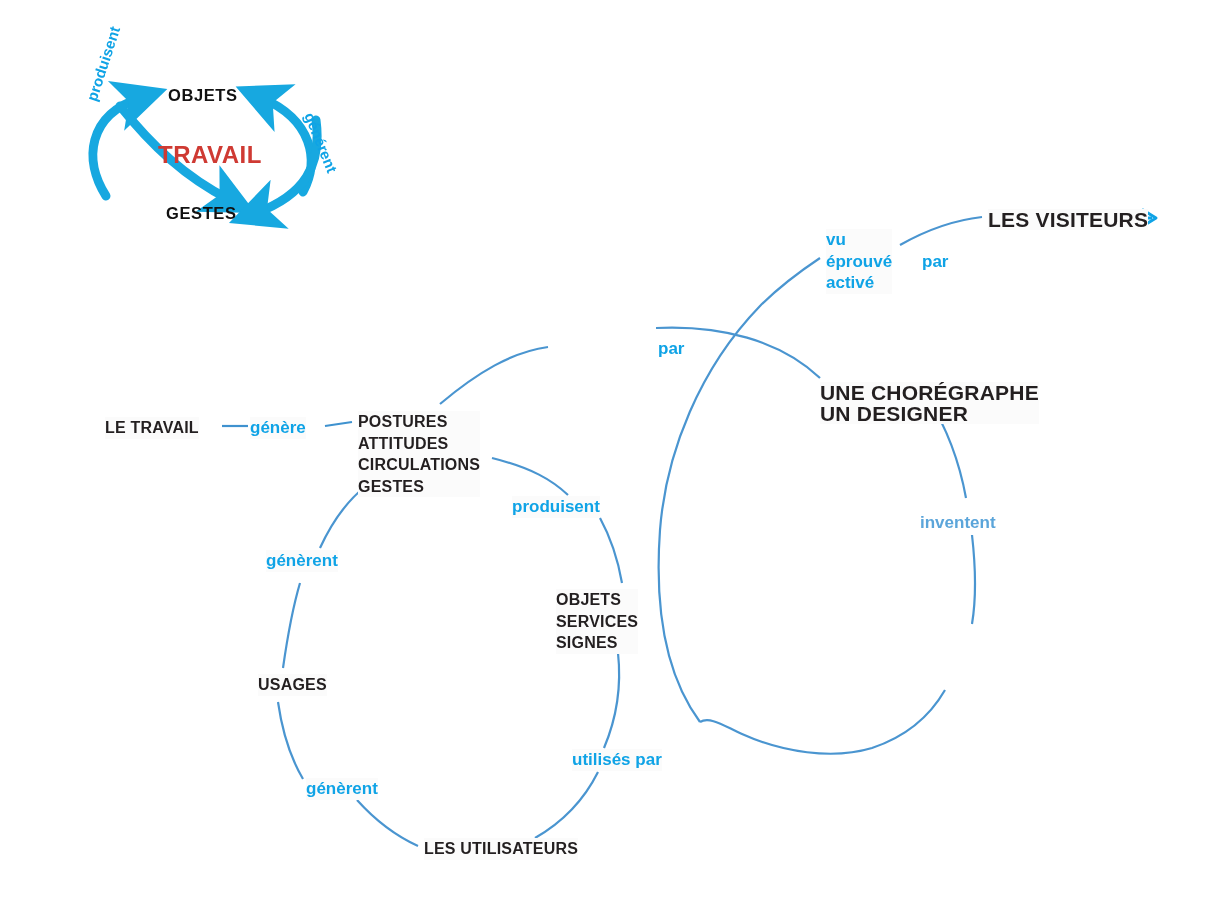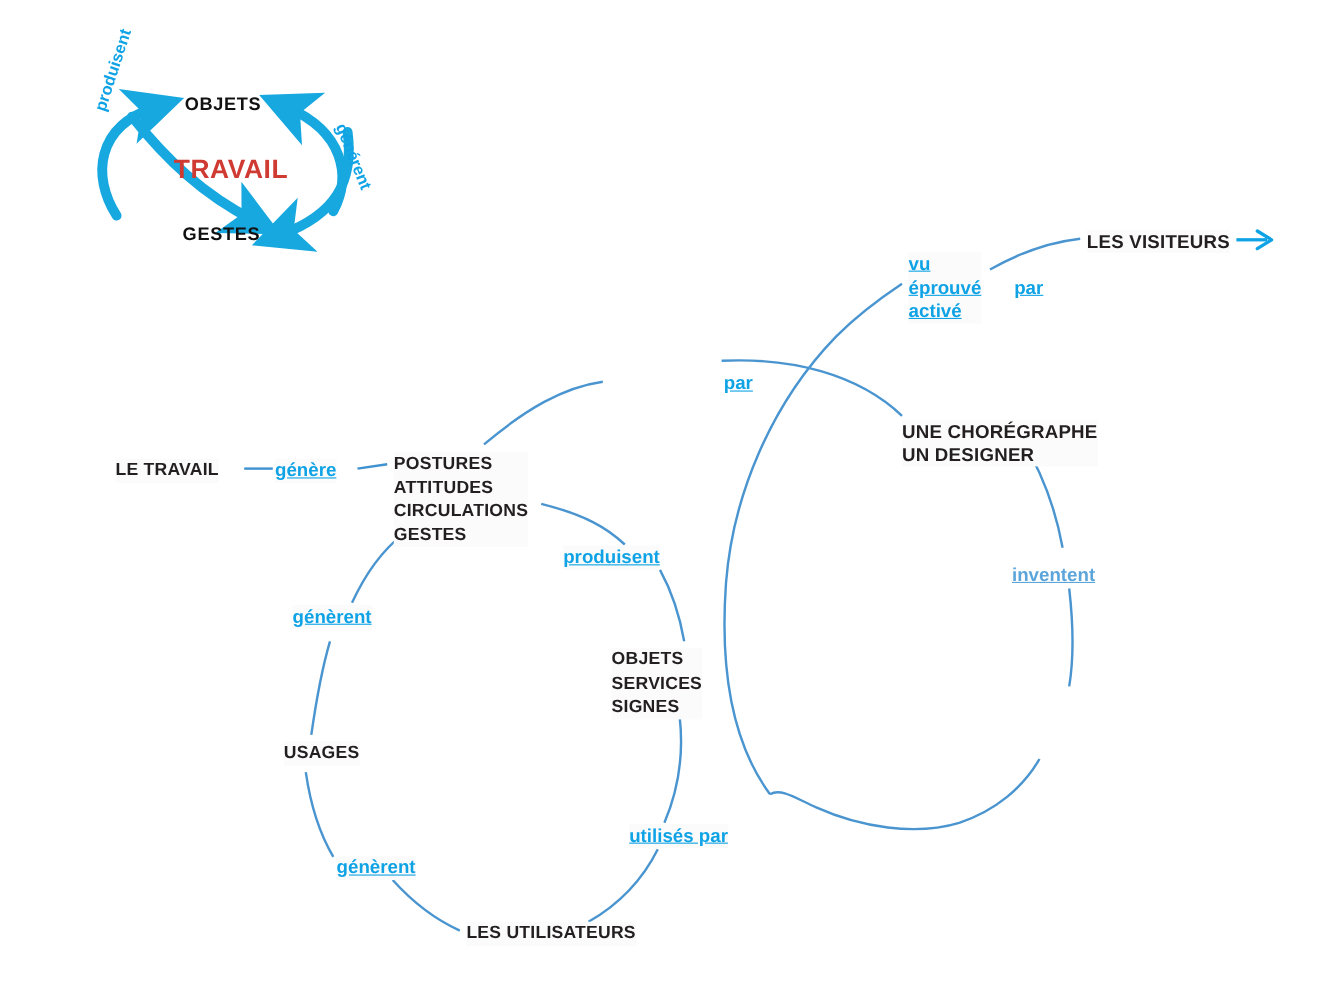--- a/index.html
+++ b/index.html
@@ -33,33 +33,32 @@
     color: #231f20;
     font-weight: bold;
     font-size: 16px;
     line-height: 21.5px;
     letter-spacing: 0.2px;
     white-space: pre;
     background: #fbfbfb;
     z-index: 5;
   }
   .node.small {
-    font-size: 17px;
+    font-size: 21px;
     line-height: 21px;
   }
   .rel {
     position: absolute;
     color: #0fa3e6;
     font-weight: bold;
     font-size: 17px;
     line-height: 21.5px;
     white-space: pre;
     background: #fbfbfb;
     z-index: 5;
-    text-decoration: underline;
   }
   .rel.muted {
     color: #5ba5da;
     font-weight: bold;
   }
   .rel.plain {
     background: transparent;
   }
   .cycle-title {
     position: absolute;

